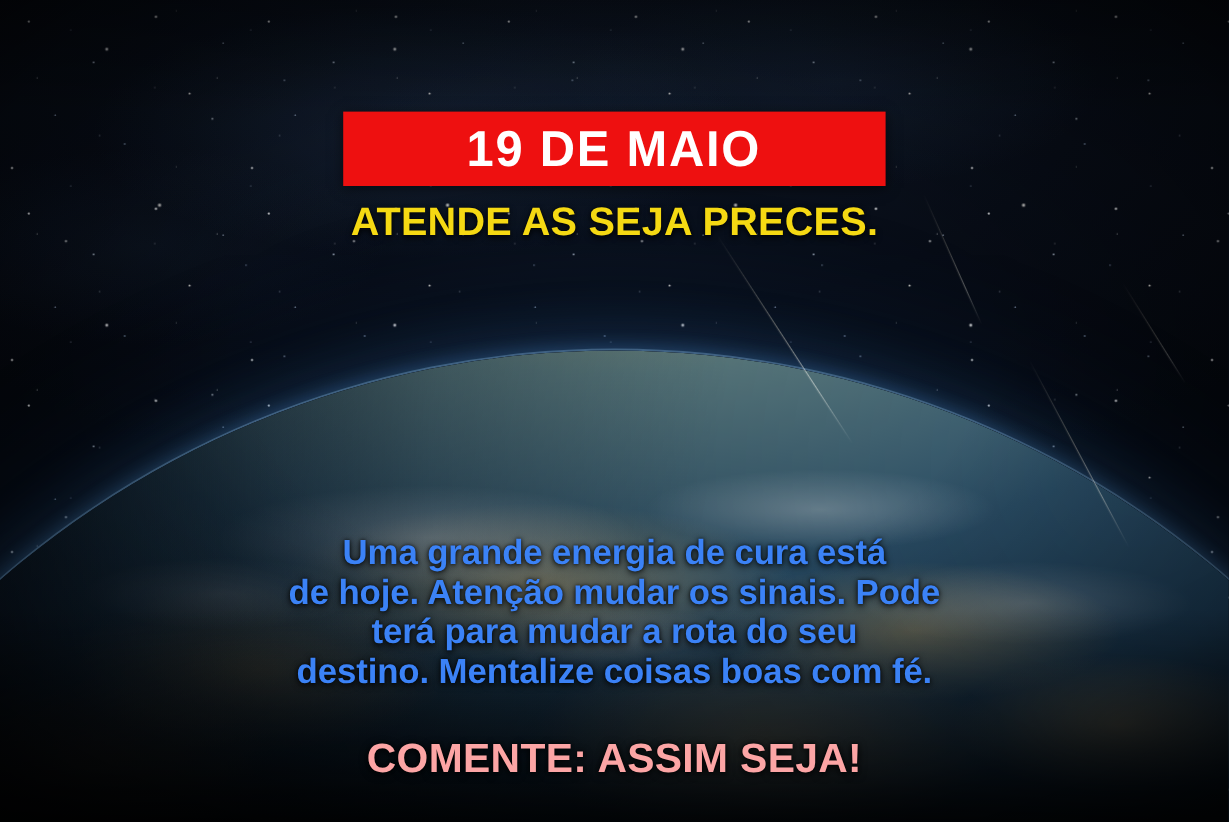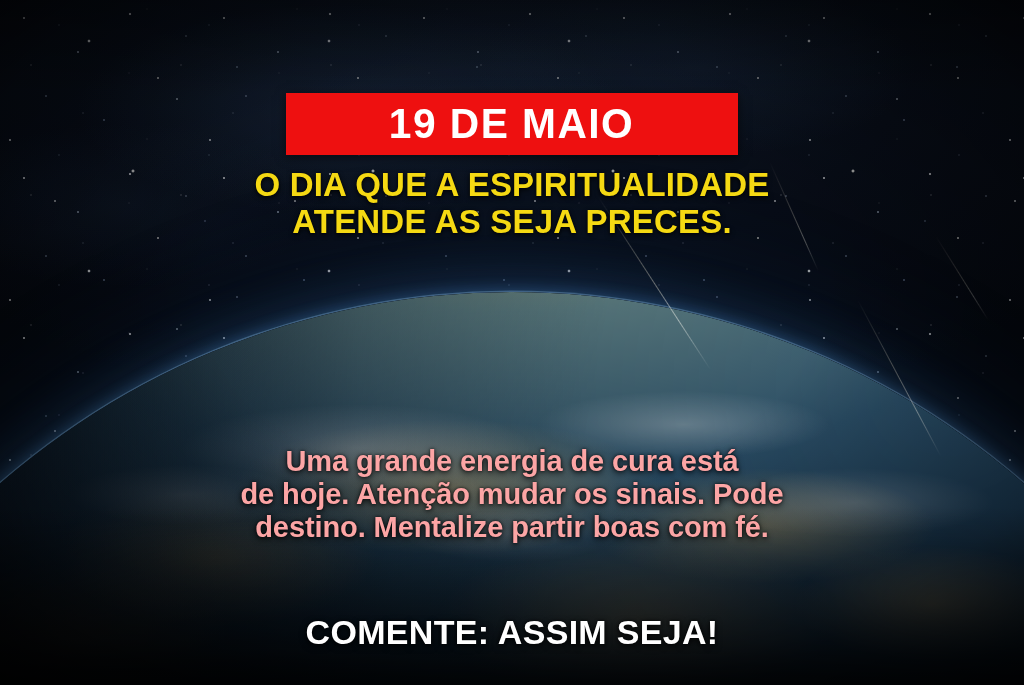--- a/index.html
+++ b/index.html
@@ -232,37 +232,37 @@
     letter-spacing: 0.2px;
     text-shadow: 0 2px 5px rgba(0,0,0,0.80), 0 0 2px rgba(0,0,0,0.65);
   }
   .headline .hl-line { display: block; white-space: nowrap; }
 
   .body-copy {
     position: absolute;
     left: 0;
     right: 0;
     top: 445px;
-    color: #fca5a5;
+    color: #3b82f6;
     font-size: 29px;
     font-weight: 700;
     line-height: 33px;
     letter-spacing: -0.1px;
     padding: 0 58px;
     text-shadow: 0 2px 6px rgba(0,0,0,0.85), 0 0 3px rgba(0,0,0,0.70);
     box-sizing: border-box;
   }
   .body-copy .bc-line { display: block; white-space: nowrap; }
 
   .cta {
     position: absolute;
     left: 0;
     right: 0;
     top: 612px;
-    color: #ffffff;
+    color: #fca5a5;
     font-size: 34px;
     font-weight: 700;
     line-height: 40px;
     letter-spacing: 0.3px;
     text-shadow: 0 2px 7px rgba(0,0,0,0.88), 0 0 3px rgba(0,0,0,0.75);
   }
 </style>
 </head>
 <body>
 
@@ -288,28 +288,28 @@
 
   <div class="vignette"></div>
 
   <div class="content">
 
     <div class="date-banner">
       <span class="date-banner-text">19 DE MAIO</span>
     </div>
 
     <div class="headline">
-      <span class="hl-line">O DIA QUE A ESPIRITUALIDADE</span>
       <span class="hl-line">ATENDE AS SEJA PRECES.</span>
     </div>
 
     <div class="body-copy">
       <span class="bc-line">Uma grande energia de cura está</span>
       <span class="bc-line">de hoje. Atenção mudar os sinais. Pode</span>
-      <span class="bc-line">destino. Mentalize partir boas com fé.</span>
+      <span class="bc-line">terá para mudar a rota do seu</span>
+      <span class="bc-line">destino. Mentalize coisas boas com fé.</span>
     </div>
 
     <div class="cta">
       <span>COMENTE: ASSIM SEJA!</span>
     </div>
 
   </div>
 </div>
 
 </body></html>

